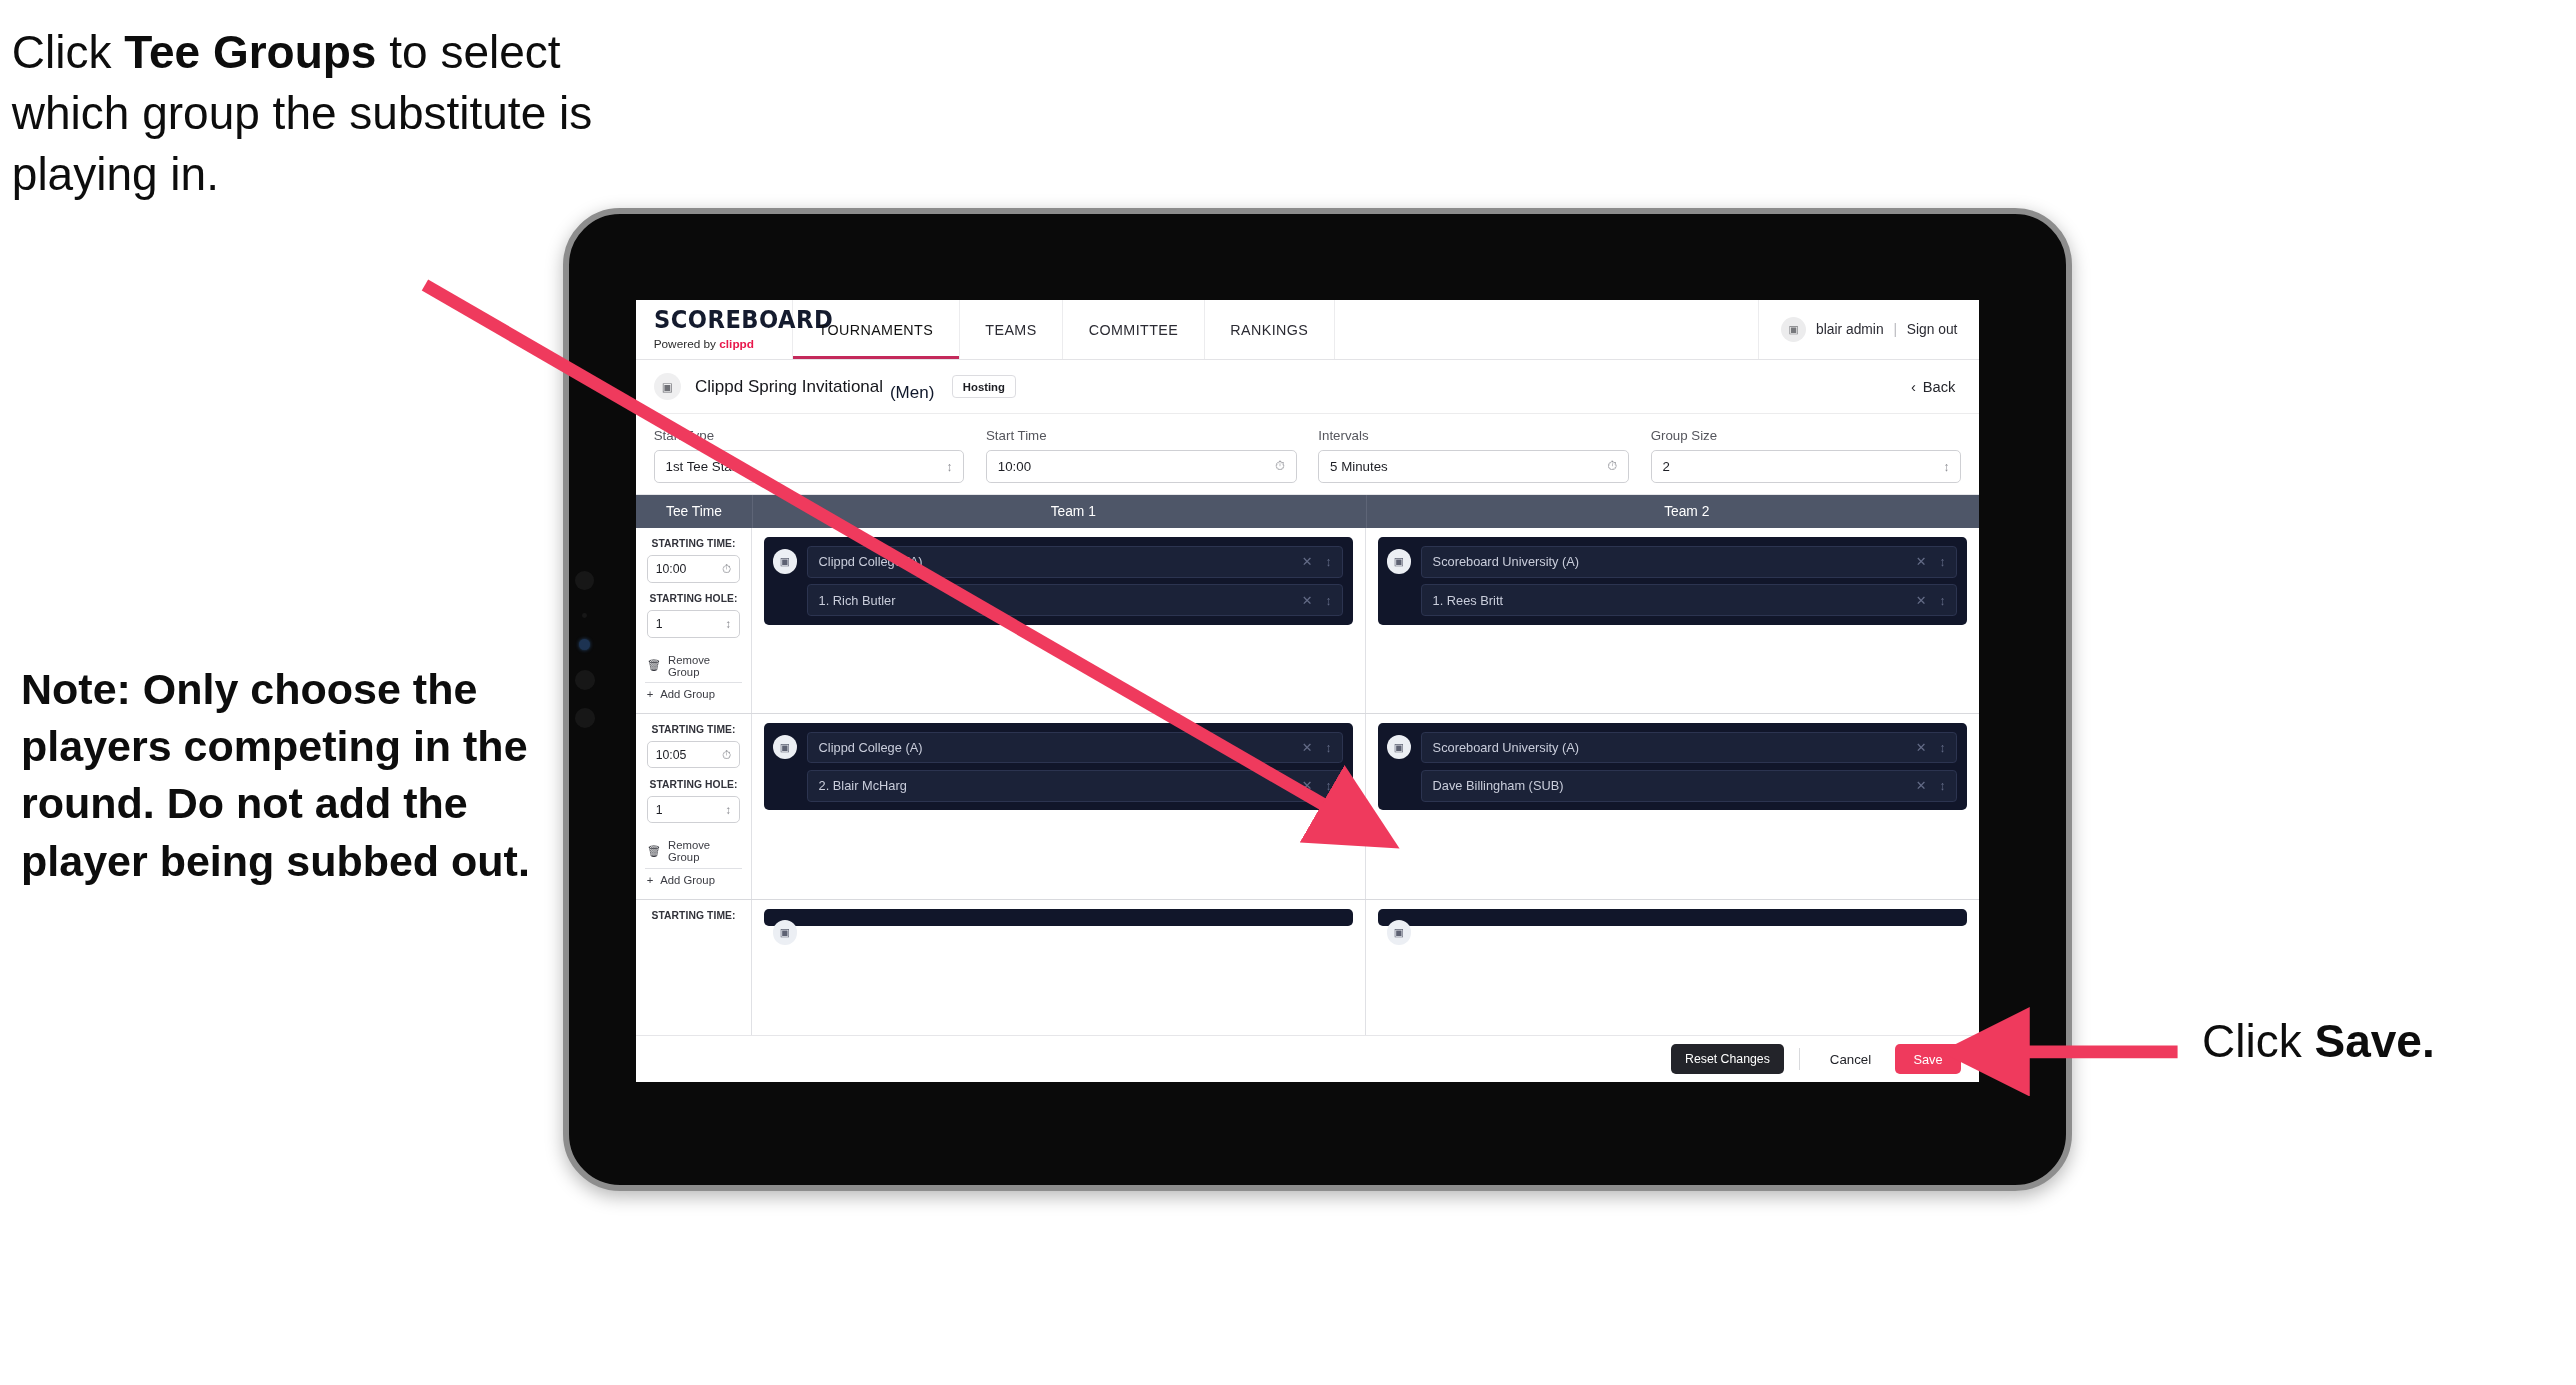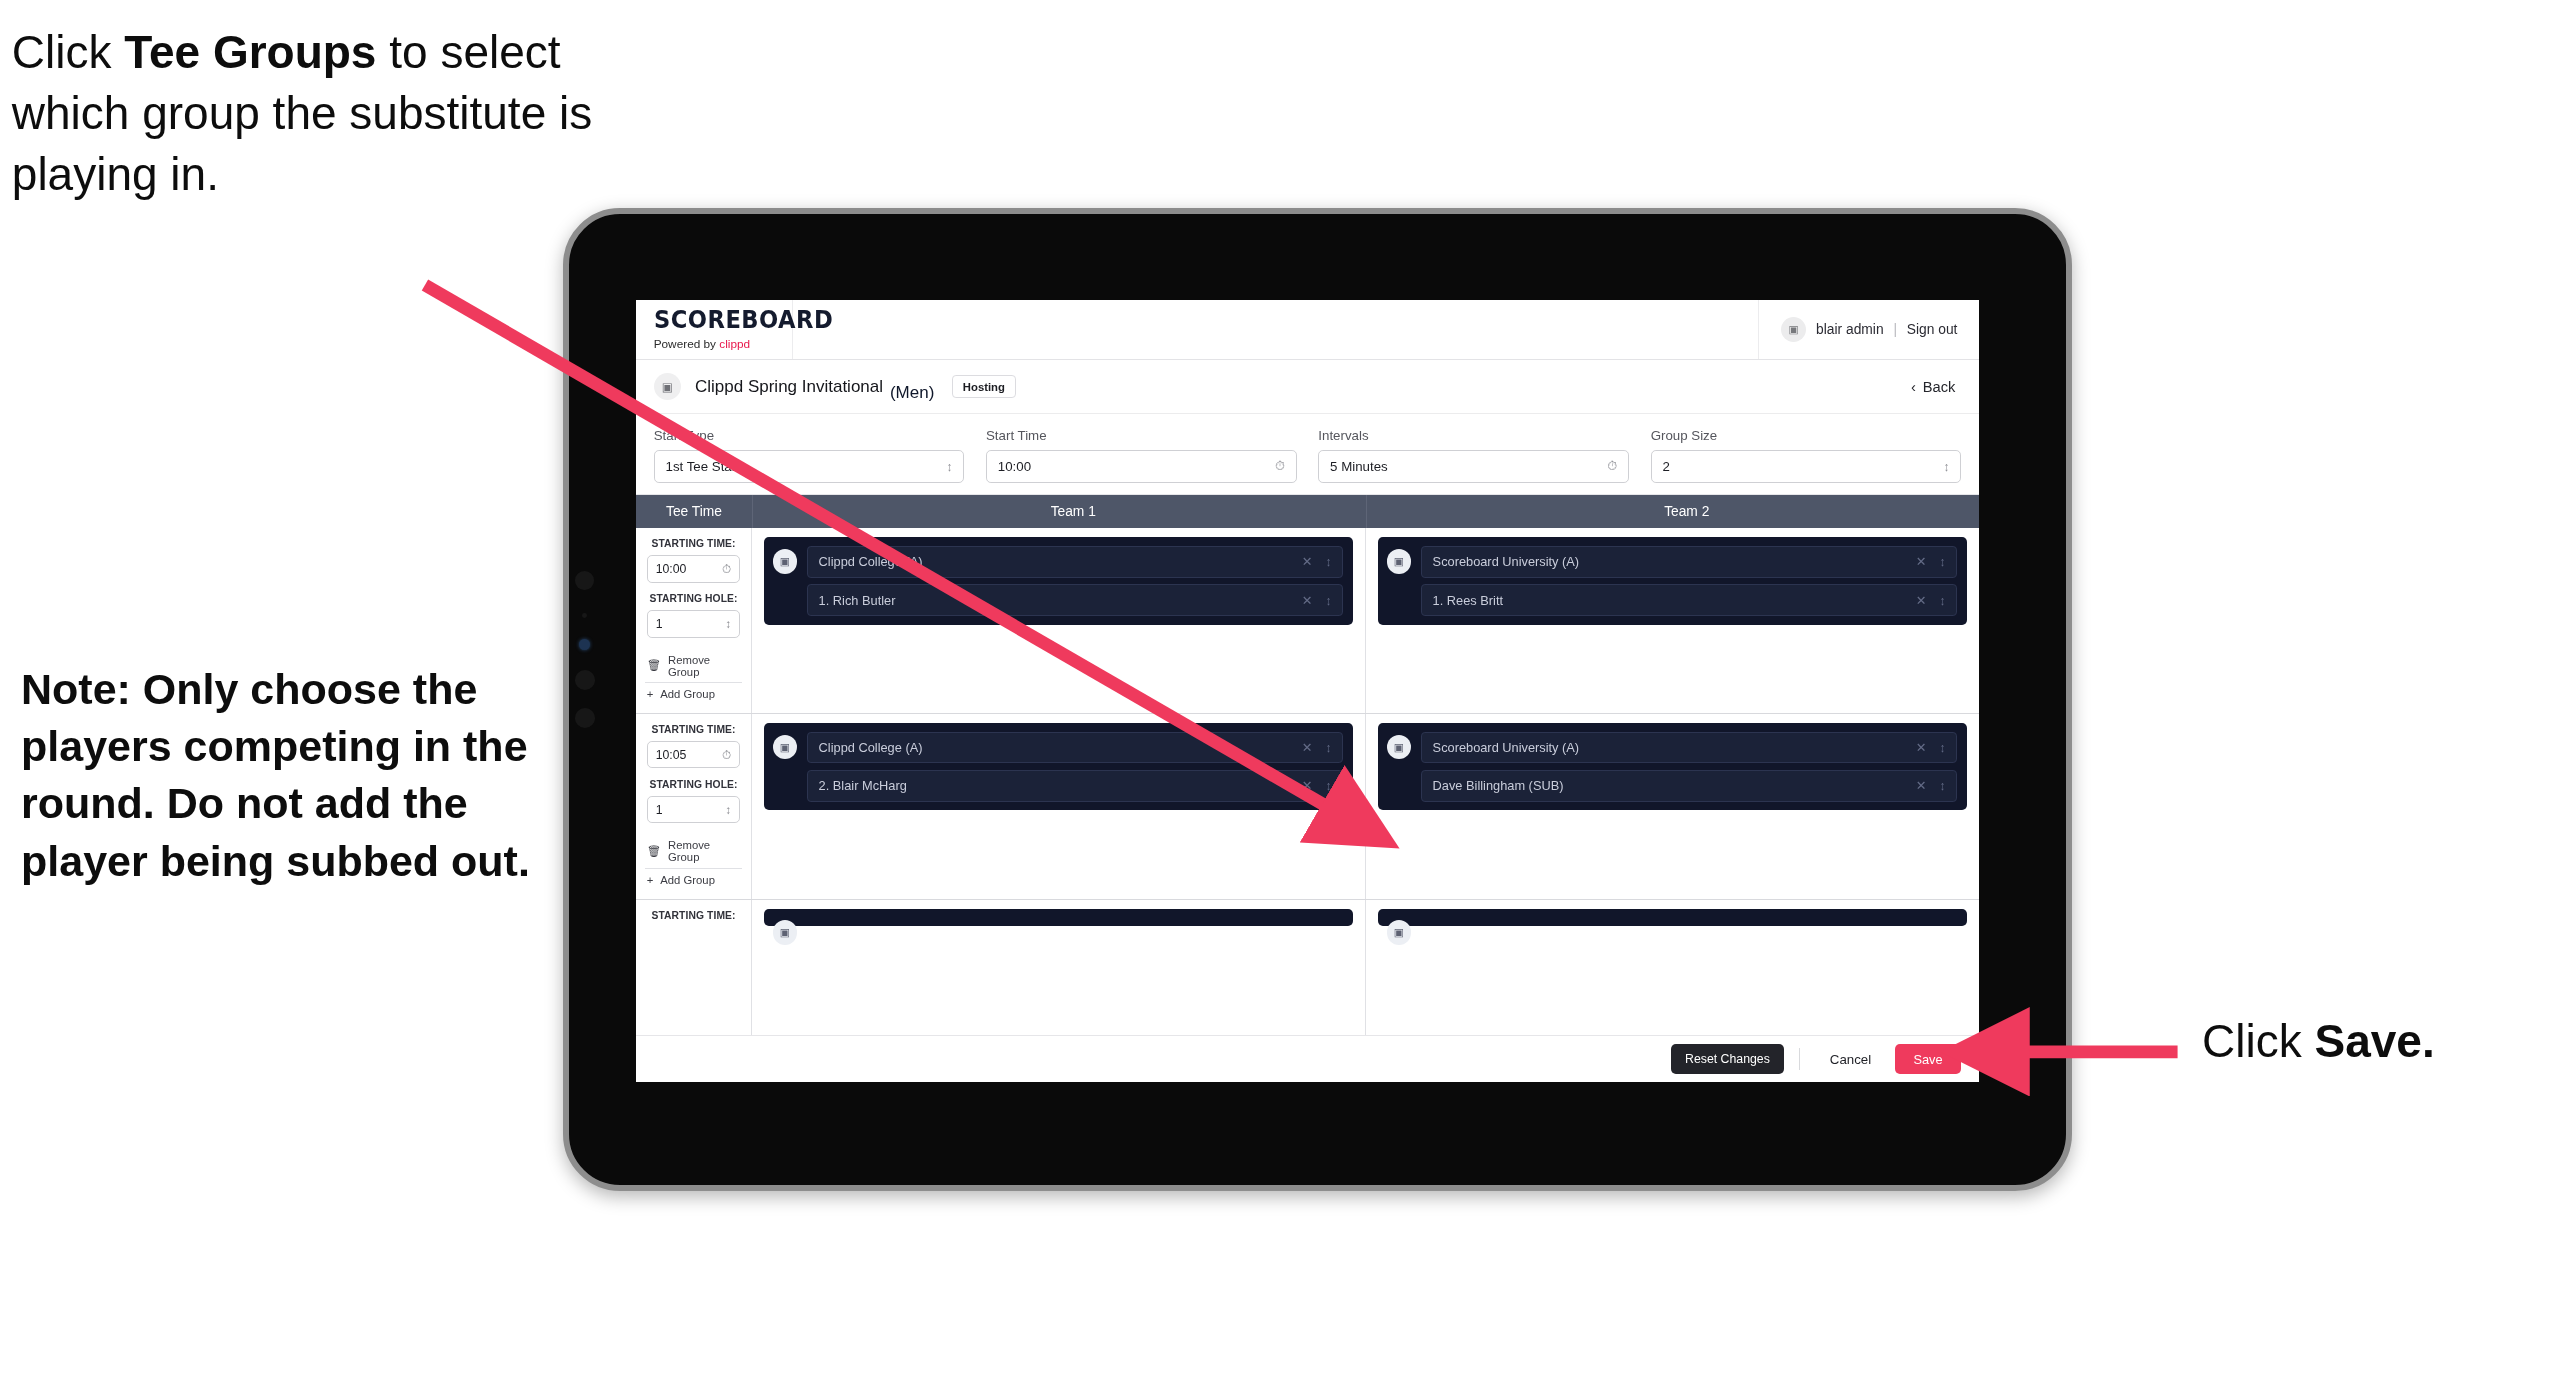--- a/index.html
+++ b/index.html
@@ -41,21 +41,21 @@
     position:absolute;left:636px;top:300px;width:1343px;height:782px;
     background:#ffffff;overflow:hidden;
     display:flex;flex-direction:column;
   }
 
   
   .topnav{height:59px;background:#fff;border-bottom:1px solid #e3e3e6;display:flex;align-items:stretch;flex:0 0 auto;}
   .brand{width:157px;display:flex;flex-direction:column;justify-content:center;padding-left:17.7px;box-sizing:border-box;border-right:1px solid #ececee;}
   .brand-title{font-size:24.6px;font-weight:700;letter-spacing:0.5px;color:#141b2e;font-family:"DejaVu Sans", sans-serif;line-height:1;transform:scaleX(.92);transform-origin:left;}
   .brand-sub{font-size:11.8px;color:#2b2b2b;margin-top:3.9px;}
-  .brand-sub .clippd{color:#e8174b;font-weight:400;}
+  .brand-sub .clippd{color:#e8174b;font-weight:700;}
   .navtabs{display:flex;align-items:stretch;}
   .navtab{display:flex;align-items:center;padding:0 25.6px;font-size:14.3px;letter-spacing:0.4px;color:#2b2b33;border-right:1px solid #ececee;cursor:pointer;position:relative;}
   .navtab.active{color:#111;}
   .navtab.active:after{content:"";position:absolute;left:0;right:0;bottom:0;height:2.9px;background:#c42a5b;}
   .navspacer{flex:1;border-right:1px solid #ececee;}
   .navuser{display:flex;align-items:center;gap:9.8px;padding:0 21.6px;font-size:13.8px;color:#2b2b33;}
   .avatar{width:25.6px;height:25.6px;border-radius:50%;background:#ececed;display:flex;align-items:center;justify-content:center;color:#77787c;font-size:10.8px;}
   .navuser .sep{color:#b9b9bd;}
   .navuser .signout{color:#2b2b33;cursor:pointer;}
 
@@ -119,20 +119,26 @@
   <div class="bezel-dot" style="left:5.9px;top:494px;width:19.7px;height:19.7px;"></div>
 </div>
 
 <div id="screen">
 
   <div class="topnav">
     <div class="brand">
       <div class="brand-title">SCOREBOARD</div>
       <div class="brand-sub"><span>Powered by </span><span class="clippd">clippd</span></div>
     </div>
+    <div class="navtabs">
+      <div class="navtab active">TOURNAMENTS</div>
+      <div class="navtab">TEAMS</div>
+      <div class="navtab">COMMITTEE</div>
+      <div class="navtab">RANKINGS</div>
+    </div>
     <div class="navspacer"></div>
     <div class="navuser">
       <div class="avatar">▣</div>
       <span>blair admin</span>
       <span class="sep">|</span>
       <span class="signout">Sign out</span>
     </div>
   </div>
 
   <div class="subhead">

